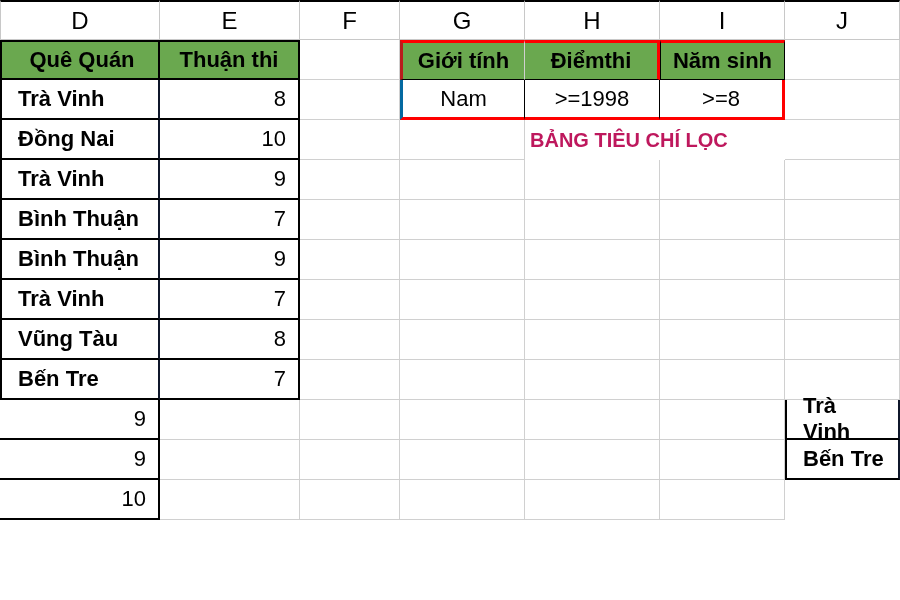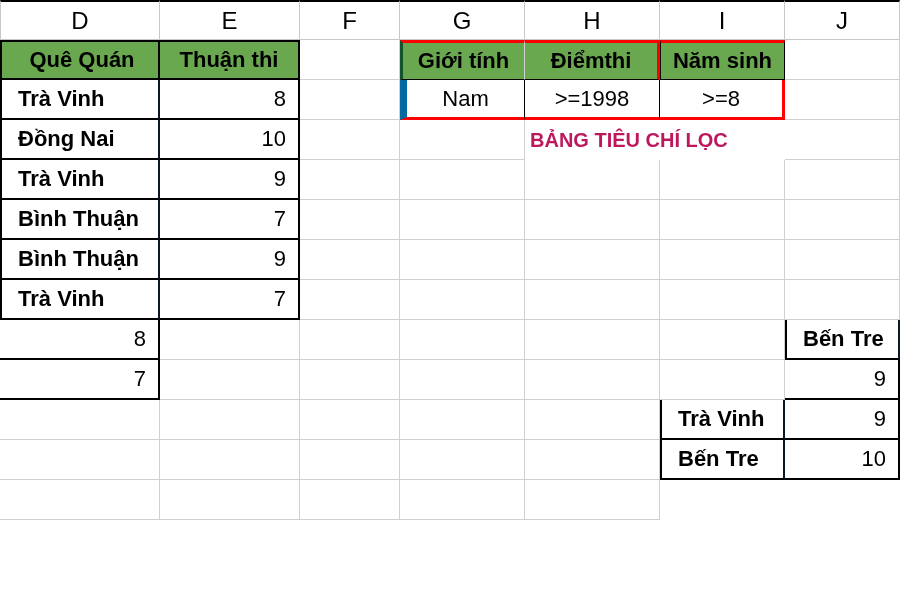--- a/index.html
+++ b/index.html
@@ -53,28 +53,28 @@
   .de-left { border-left: 2px solid #000; padding-left: 16px; }
   .crit-header {
     background: #6aa84f;
     color: #000;
     font-weight: 700;
     justify-content: center;
     border-top: 3px solid #ff0000;
     border-bottom: 1px solid #000;
     padding: 0 4px;
   }
-  .crit-header.ch-left { border-left: 3px solid #14532d; }
+  .crit-header.ch-left { border-left: 3px solid #b91c1c; }
   .crit-header.ch-right { border-right: 3px solid #ff0000; }
   .crit-val {
     justify-content: center;
     border-bottom: 3px solid #ff0000;
     border-right: 1px solid #000;
   }
-  .crit-val.cv-left { border-left: 7px solid #0369a1; }
+  .crit-val.cv-left { border-left: 3px solid #0369a1; }
   .crit-val.cv-right { border-right: 3px solid #ff0000; }
   .plain { background: #fff; }
   .caption-cell {
     color: #be185d;
     font-weight: 700;
     font-size: 20px;
     justify-content: flex-start;
     border: none;
     padding-left: 5px;
   }
@@ -140,20 +140,21 @@
   <div class="cell plain"></div>
 
   <div class="cell data-D de-left">Trà Vinh</div>
   <div class="cell data-E">7</div>
   <div class="cell plain"></div>
   <div class="cell plain"></div>
   <div class="cell plain"></div>
   <div class="cell plain"></div>
   <div class="cell plain"></div>
 
+  <div class="cell data-D de-left">Vũng Tàu</div>
   <div class="cell data-E">8</div>
   <div class="cell plain"></div>
   <div class="cell plain"></div>
   <div class="cell plain"></div>
   <div class="cell plain"></div>
   <div class="cell plain"></div>
 
   <div class="cell data-D de-left">Bến Tre</div>
   <div class="cell data-E">7</div>
   <div class="cell plain"></div>

